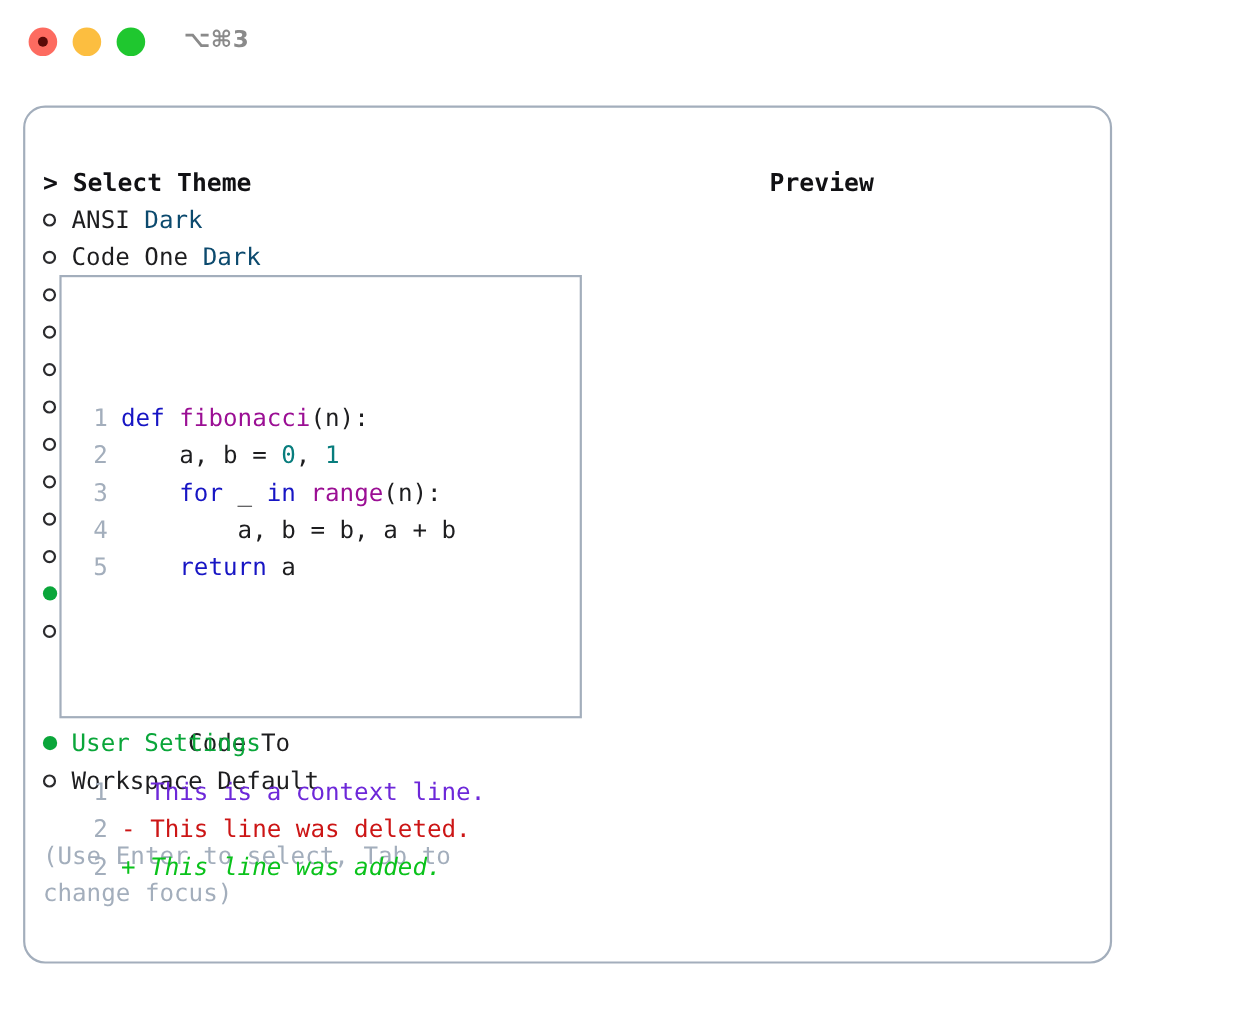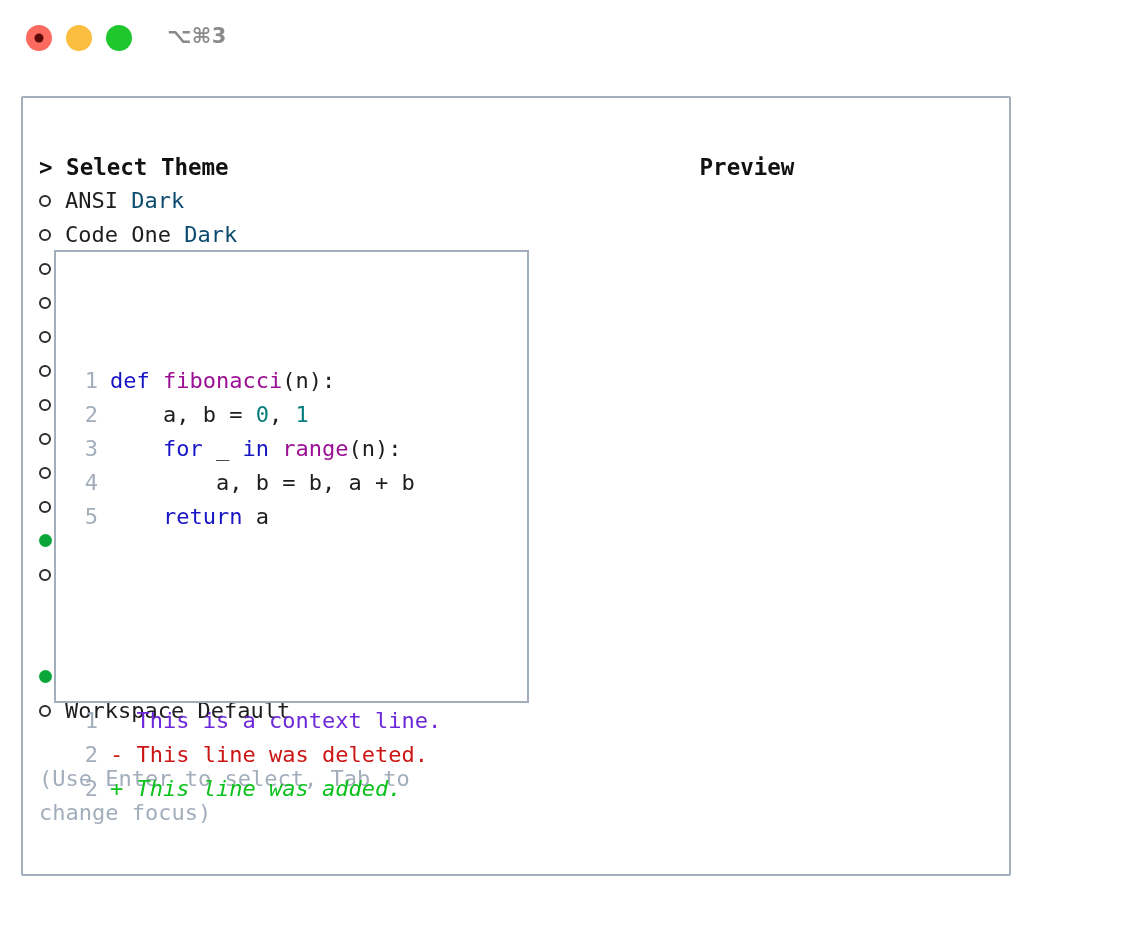--- a/index.html
+++ b/index.html
@@ -71,21 +71,21 @@
   }
 
   
   .window {
     position: absolute;
     left: 21px;
     top: 96px;
     width: 990px;
     height: 780px;
     border: 2px solid #a3aebc;
-    border-radius: 2px;
+    border-radius: 20px;
     background: #ffffff;
     box-sizing: border-box;
   }
 
   
   .left-col {
     position: absolute;
     left: 16px;
     top: 52px;
     width: 430px;
@@ -150,21 +150,21 @@
     color: #111114;
     line-height: 34px;
     white-space: pre;
     text-align: center;
   }
   .preview-box {
     position: absolute;
     left: 31px;
     top: 152px;
     width: 475px;
-    height: 453px;
+    height: 403px;
     border: 2px solid #a3aebc;
     box-sizing: border-box;
     background: #ffffff;
   }
   .code {
     position: absolute;
     left: 16px;
     top: 44px;
     font-size: 22px;
     line-height: 34px;

